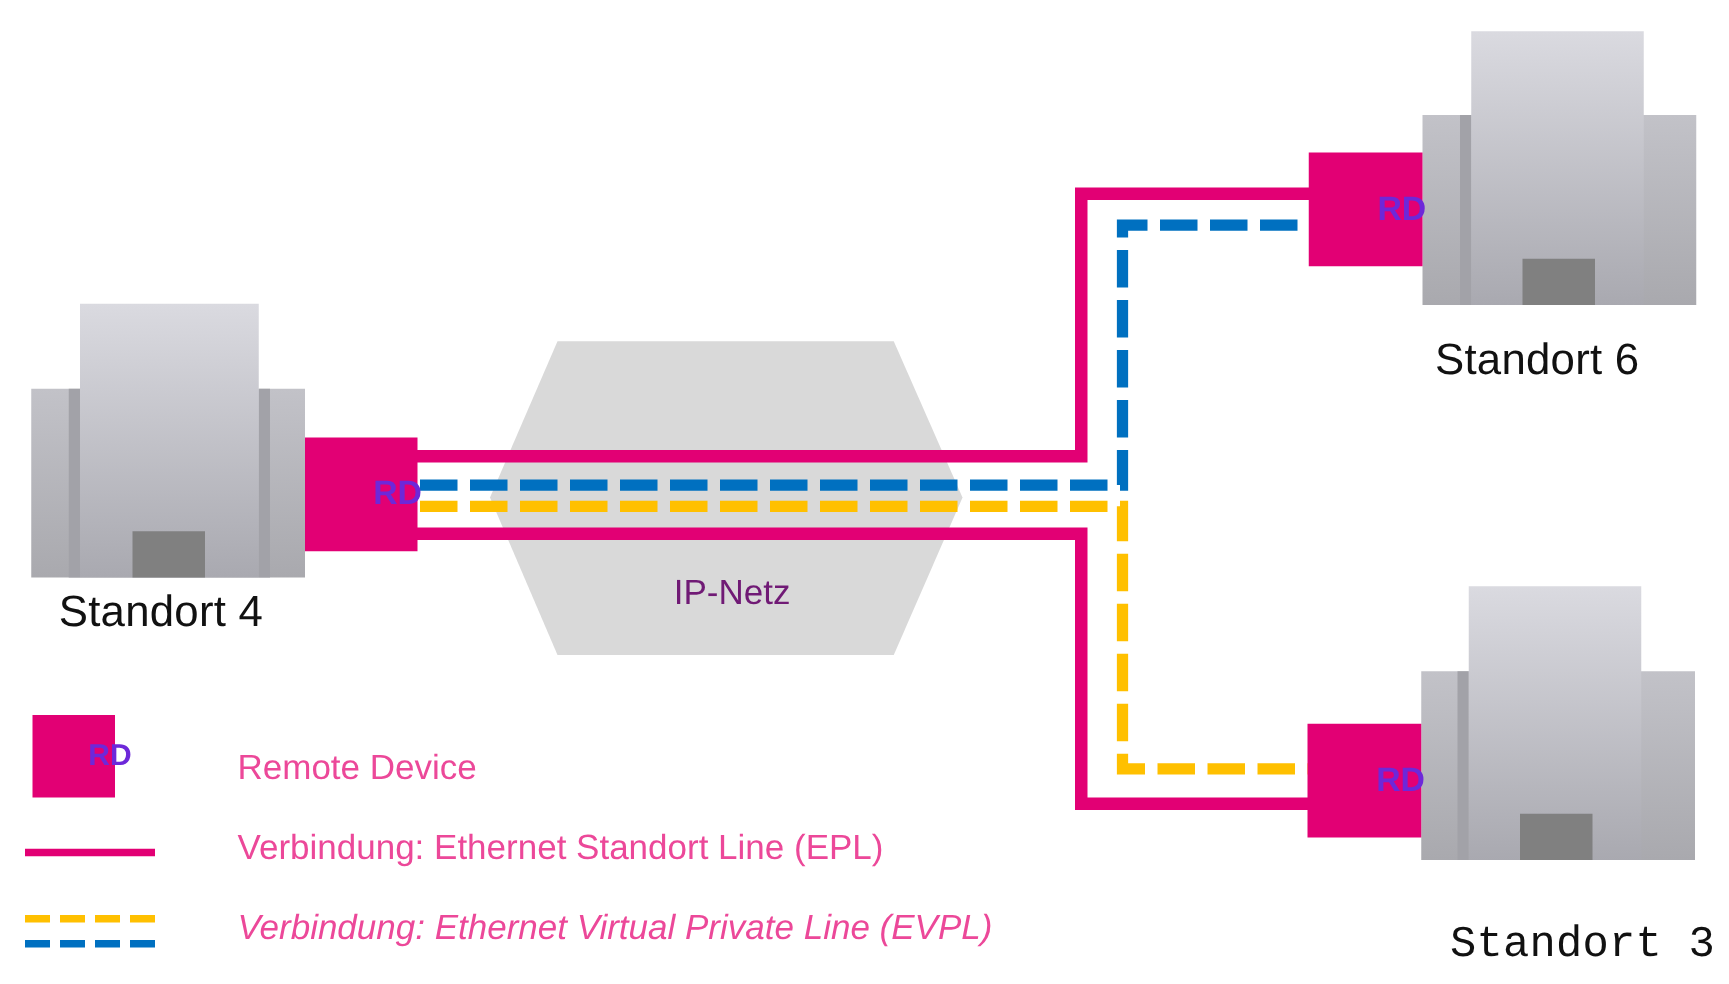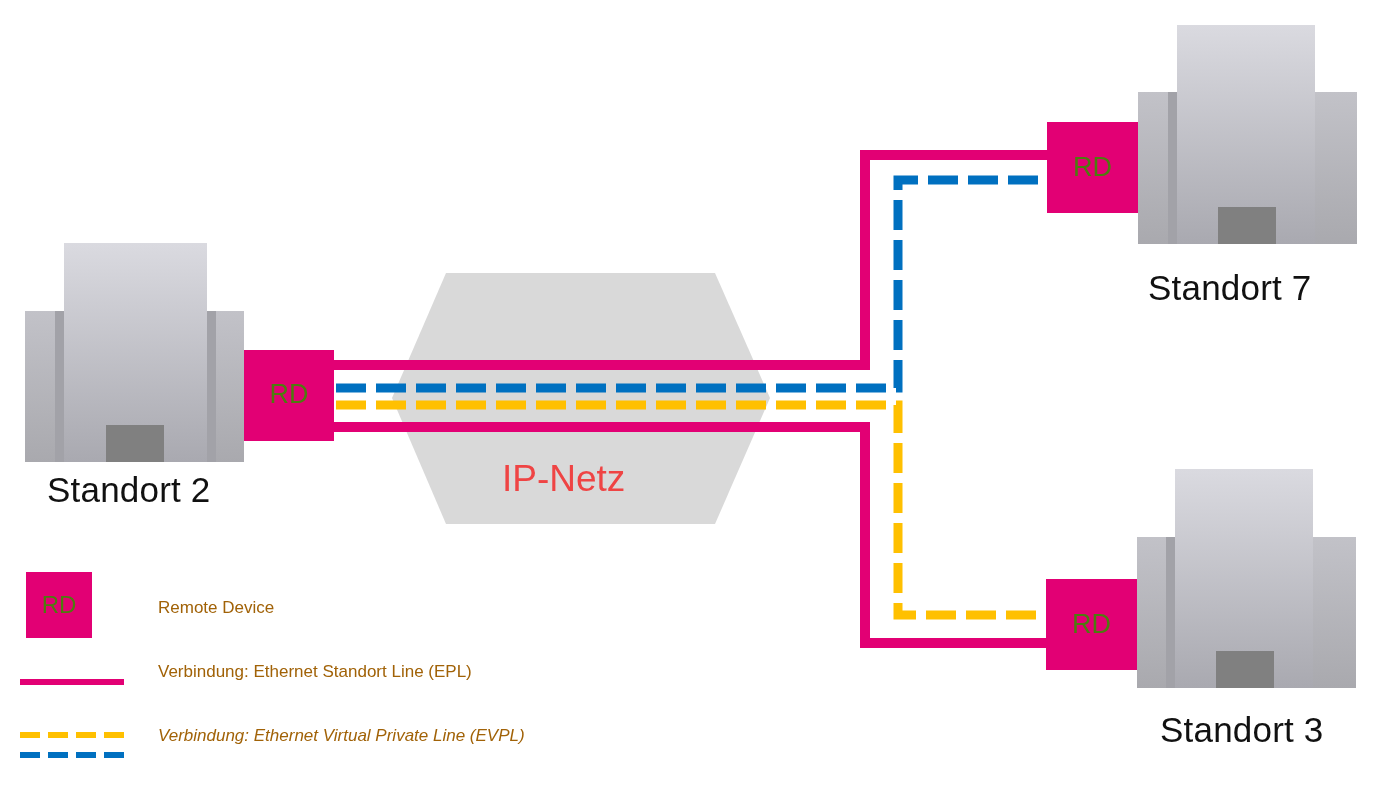--- a/index.html
+++ b/index.html
@@ -1,22 +1,22 @@
 <!DOCTYPE html>
 <html><head>
 <meta charset="utf-8">
 <style>
   html, body { margin:0; padding:0; background:#ffffff; }
   body { width:1383px; height:787px; position:relative; overflow:hidden;
          font-family: "Liberation Sans", "DejaVu Sans", sans-serif; }
   svg#diagram { position:absolute; left:0; top:0; }
   .lbl { position:absolute; color:#111; font-size:35px; white-space:nowrap; letter-spacing:0.2px; }
-  .rdtxt { position:absolute; color:#4d7c0f; font-weight:normal; font-size:27px; text-align:center; }
-  .legend-text { position:absolute; color:#a16207; font-size:17px; white-space:nowrap; }
-  .cloud-lbl { position:absolute; color:#ef4444; font-size:37px; white-space:nowrap; }
+  .rdtxt { position:absolute; color:#6d28d9; font-weight:bold; font-size:27px; text-align:center;padding-left:29px; }
+  .legend-text { position:absolute; color:#ec4899; font-size:28px; white-space:nowrap;margin-left:32px; }
+  .cloud-lbl { position:absolute; color:#701a75; font-size:28px; white-space:nowrap;margin-left:37px; }
 </style>
 </head>
 <body>
 
 <svg id="diagram" width="1383" height="787" viewBox="0 0 1383 787">
   <defs>
     <linearGradient id="bldTop" x1="0" y1="0" x2="0" y2="1">
       <stop offset="0" stop-color="#dadae0"></stop>
       <stop offset="1" stop-color="#a9a9b0"></stop>
     </linearGradient>
@@ -68,20 +68,20 @@
   <line x1="20" y1="735" x2="124" y2="735" stroke="#ffc000" stroke-width="6" stroke-dasharray="20,8"></line>
   <line x1="20" y1="755" x2="124" y2="755" stroke="#0070c0" stroke-width="6" stroke-dasharray="20,8"></line>
 </svg>
 
 <div class="rdtxt" style="left:244px; top:379px; width:90px;">RD</div>
 <div class="rdtxt" style="left:1047px; top:152px; width:91px;">RD</div>
 <div class="rdtxt" style="left:1046px; top:609px; width:91px;">RD</div>
 
 <div class="cloud-lbl" style="left:502px; top:458px;">IP-Netz</div>
 
-<div class="lbl" style="left:47px; top:470px;">Standort 2</div>
-<div class="lbl" style="left:1148px; top:268px;">Standort 7</div>
-<div class="lbl" style="left:1160px; top:710px;">Standort 3</div>
+<div class="lbl" style="left:47px; top:470px;">Standort 4</div>
+<div class="lbl" style="left:1148px; top:268px;">Standort 6</div>
+<div class="lbl" style="left:1160px; top:736px;font-family:Liberation Mono, monospace;">Standort 3</div>
 
 <div class="rdtxt" style="left:26px; top:591px; width:66px; font-size:24px;">RD</div>
 <div class="legend-text" style="left:158px; top:598px;">Remote Device</div>
 <div class="legend-text" style="left:158px; top:662px;">Verbindung: Ethernet Standort Line (EPL)</div>
 <div class="legend-text" style="left:158px; top:726px;font-style:italic;">Verbindung: Ethernet Virtual Private Line (EVPL)</div>
 
 </body></html>

